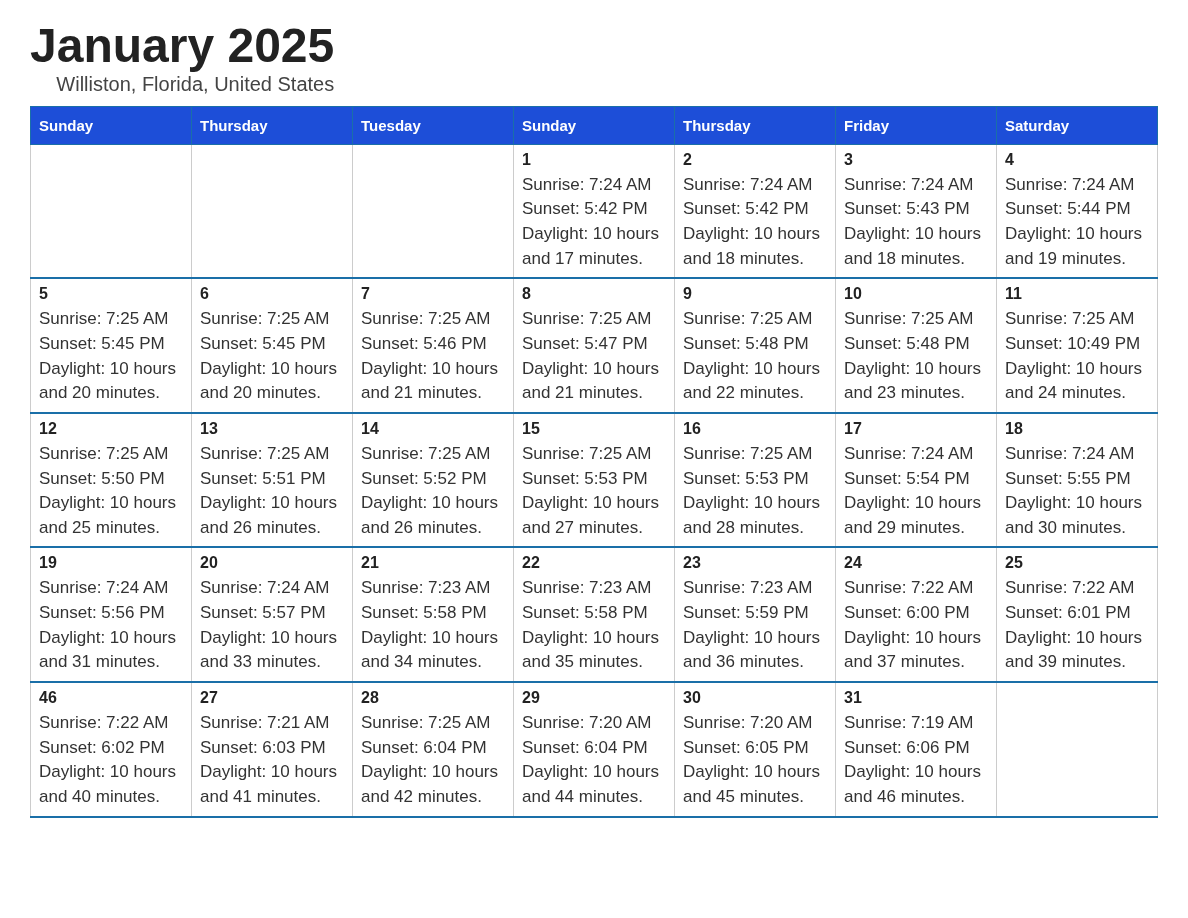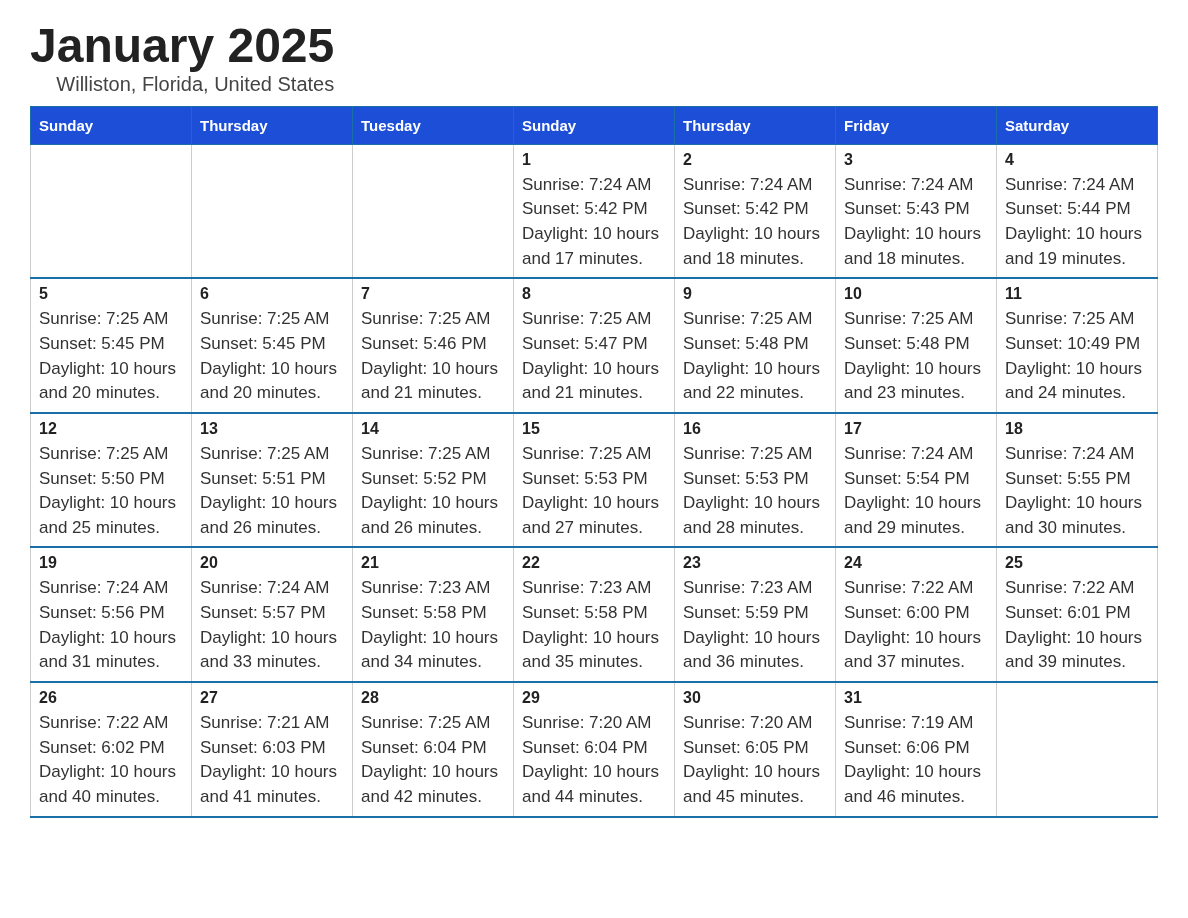--- a/index.html
+++ b/index.html
@@ -304,21 +304,21 @@
         <td>
           <div class="day-number">25</div>
           <div class="day-info">Sunrise: 7:22 AM
 Sunset: 6:01 PM
 Daylight: 10 hours
 and 39 minutes.</div>
         </td>
       </tr>
       <tr>
         <td>
-          <div class="day-number">26</div>
+          <div class="day-number">46</div>
           <div class="day-info">Sunrise: 7:22 AM
 Sunset: 6:02 PM
 Daylight: 10 hours
 and 40 minutes.</div>
         </td>
         <td>
           <div class="day-number">27</div>
           <div class="day-info">Sunrise: 7:21 AM
 Sunset: 6:03 PM
 Daylight: 10 hours

